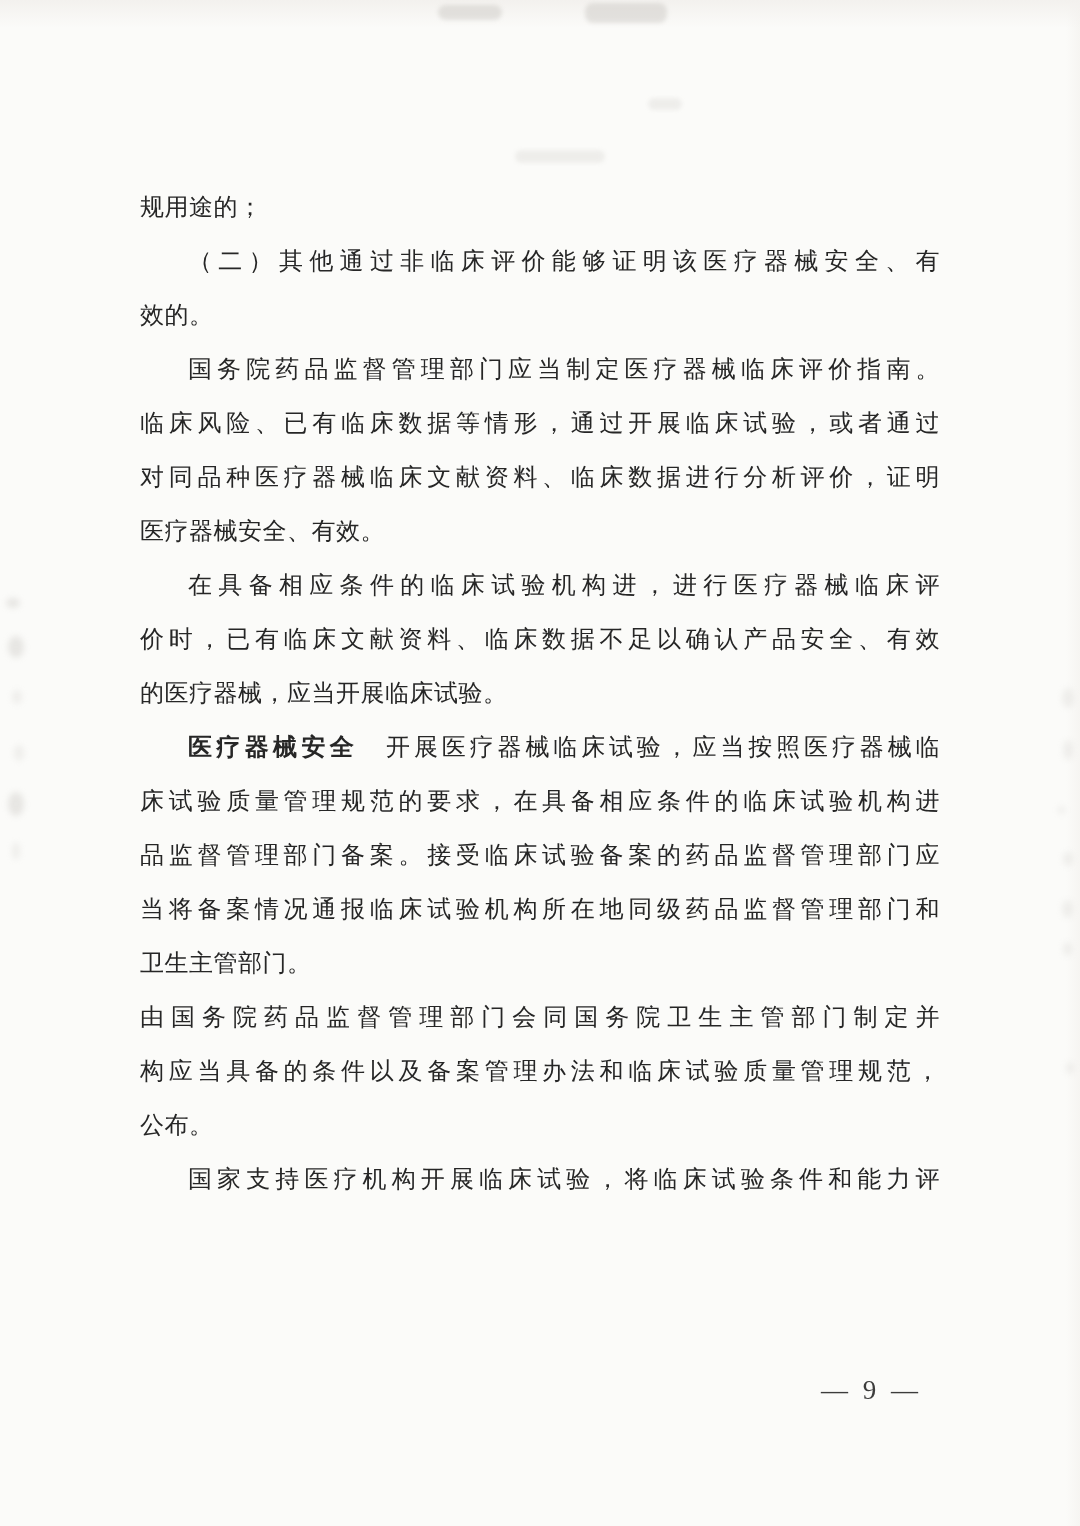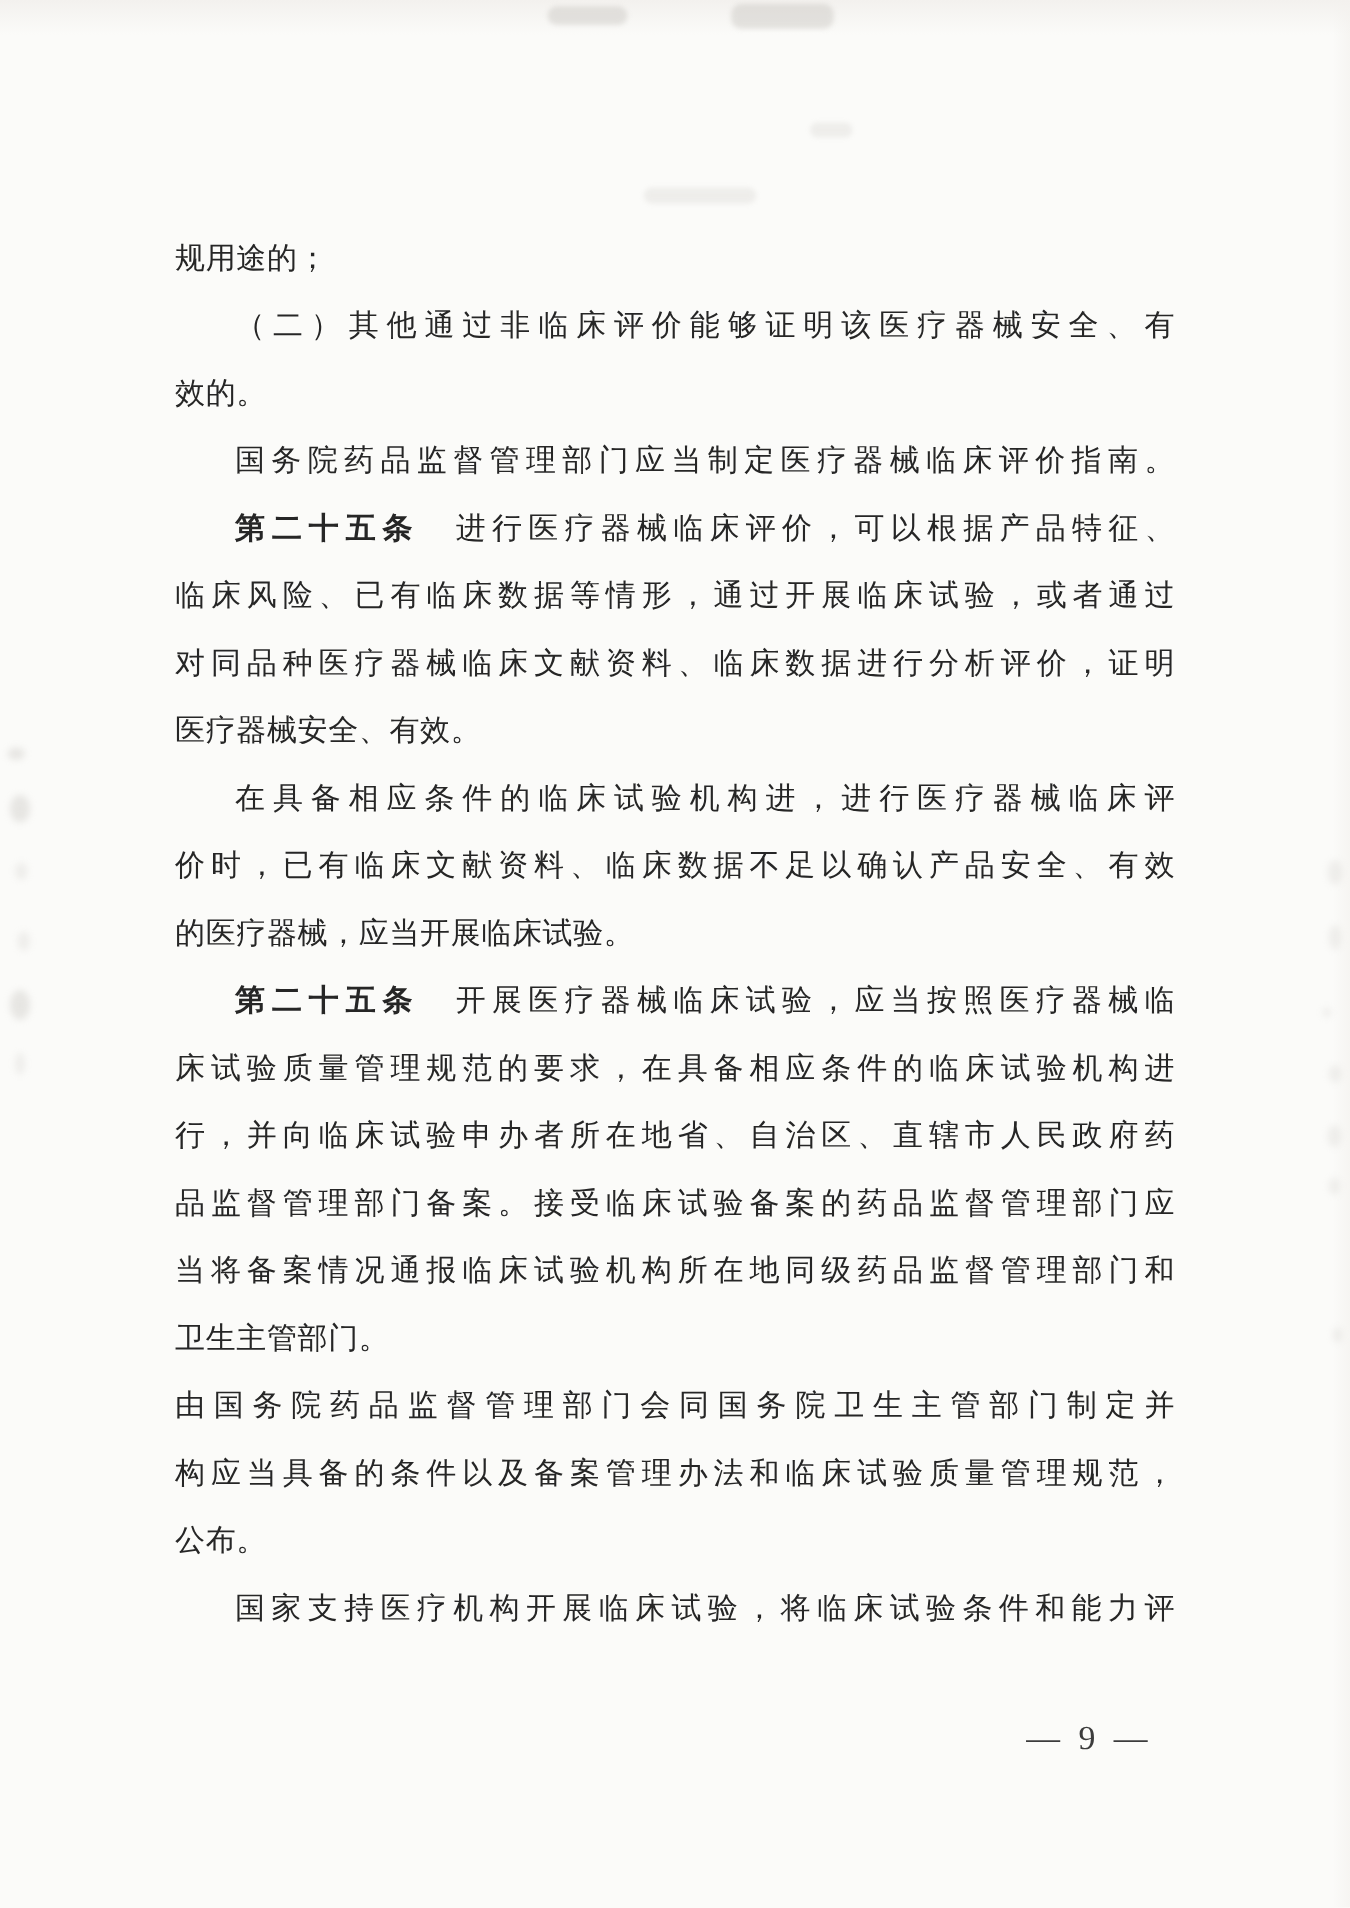--- a/index.html
+++ b/index.html
@@ -92,30 +92,28 @@
     <div class="artifact faint" style="left:1062px; top:900px; width:11px; height:18px;"></div>
     <div class="artifact faint" style="left:1063px; top:942px; width:9px;  height:14px;"></div>
     <div class="artifact faint" style="left:1066px; top:1062px; width:8px; height:12px;"></div>
   </div>
 
   <div class="doc-text">
       <div class="line"><span class="seg">规用途的；</span></div>
       <div class="line indent justify"><span class="seg">（二）其他通过非临床评价能够证明该医疗器械安全、有</span></div>
       <div class="line"><span class="seg">效的。</span></div>
       <div class="line indent justify"><span class="seg">国务院药品监督管理部门应当制定医疗器械临床评价指南。</span></div>
-      <div class="line indent justify"><span class="seg bold-seg">第二十五条</span><span class="seg">　进行医疗器械临床评价，可以根据产品特征、</span></div>
       <div class="line justify"><span class="seg">临床风险、已有临床数据等情形，通过开展临床试验，或者通过</span></div>
       <div class="line justify"><span class="seg">对同品种医疗器械临床文献资料、临床数据进行分析评价，证明</span></div>
       <div class="line"><span class="seg">医疗器械安全、有效。</span></div>
       <div class="line indent justify"><span class="seg">在具备相应条件的临床试验机构进，进行医疗器械临床评</span></div>
       <div class="line justify"><span class="seg">价时，已有临床文献资料、临床数据不足以确认产品安全、有效</span></div>
       <div class="line"><span class="seg">的医疗器械，应当开展临床试验。</span></div>
-      <div class="line indent justify"><span class="seg bold-seg">第二十五条</span><span class="seg">　开展医疗器械临床试验，应当按照医疗器械临</span></div>
+      <div class="line indent justify"><span class="seg bold-seg">医疗器械安全</span><span class="seg">　开展医疗器械临床试验，应当按照医疗器械临</span></div>
       <div class="line justify"><span class="seg">床试验质量管理规范的要求，在具备相应条件的临床试验机构进</span></div>
-      <div class="line justify"><span class="seg">行，并向临床试验申办者所在地省、自治区、直辖市人民政府药</span></div>
       <div class="line justify"><span class="seg">品监督管理部门备案。接受临床试验备案的药品监督管理部门应</span></div>
       <div class="line justify"><span class="seg">当将备案情况通报临床试验机构所在地同级药品监督管理部门和</span></div>
       <div class="line"><span class="seg">卫生主管部门。</span></div>
       <div class="line justify"><span class="seg">由国务院药品监督管理部门会同国务院卫生主管部门制定并</span></div>
       <div class="line justify"><span class="seg">构应当具备的条件以及备案管理办法和临床试验质量管理规范，</span></div>
       <div class="line"><span class="seg">公布。</span></div>
       <div class="line indent justify"><span class="seg">国家支持医疗机构开展临床试验，将临床试验条件和能力评</span></div>
     </div>
 
   <div class="page-number">— 9 —</div>

